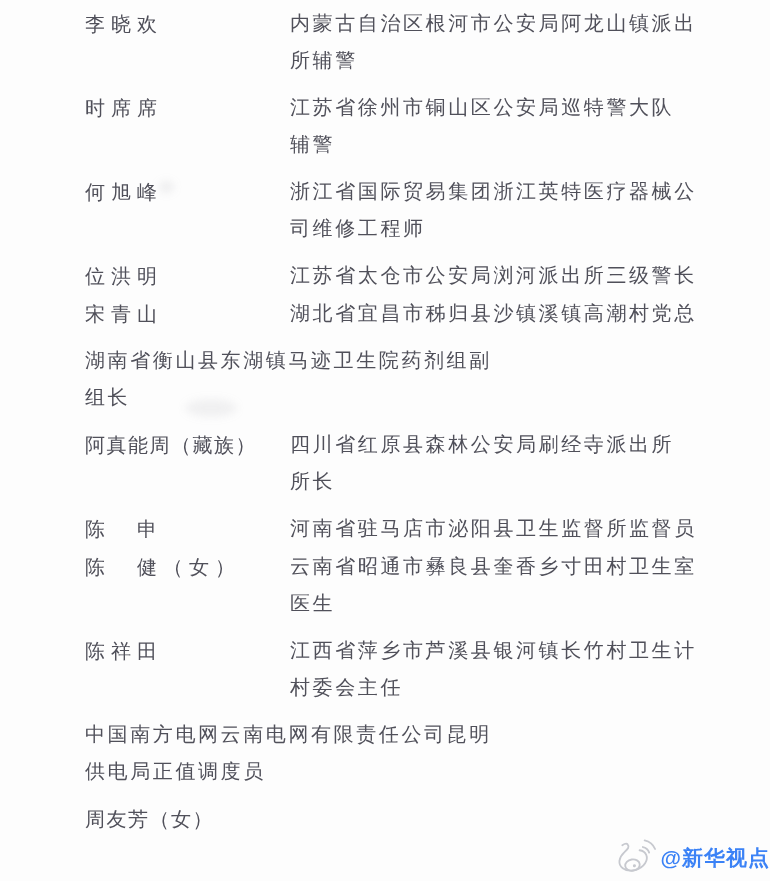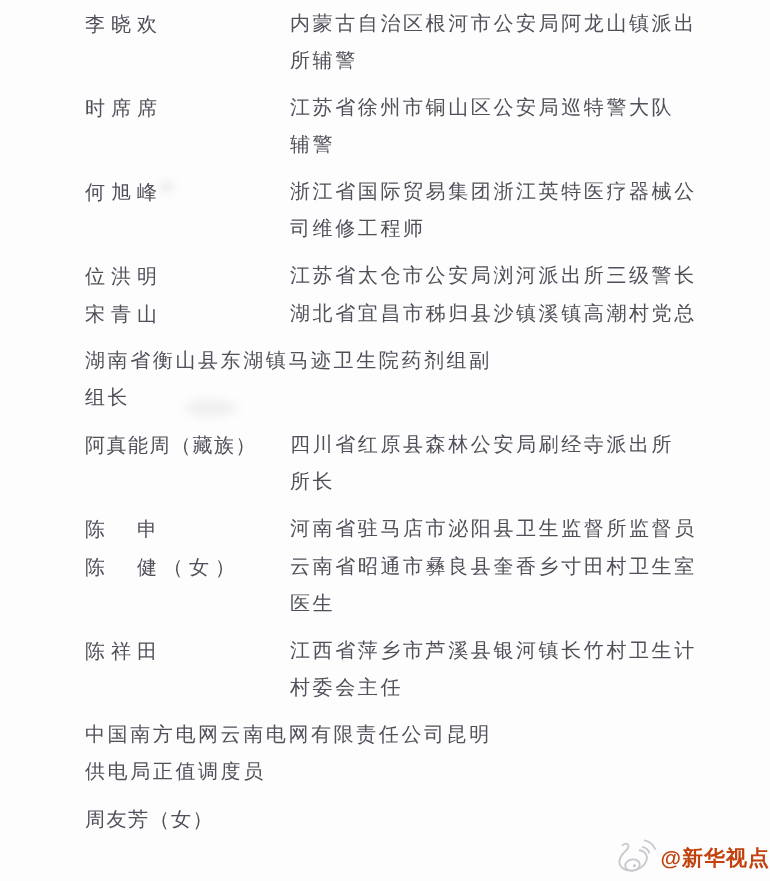--- a/index.html
+++ b/index.html
@@ -55,21 +55,21 @@
   .smudge-2 {
     left: 159px; top: 181px; width: 15px; height: 12px;
     background: rgba(125, 125, 135, 0.12);
   }
   
   .watermark {
     position: absolute;
     right: 0px; bottom: 2px;
     display: flex;
     align-items: center;
-    color: #c2410c;
+    color: #3b82f6;
     pointer-events: none;
   }
   .watermark .logo {
     width: 42px; height: 42px;
     margin-right: 3px;
     transform: rotate(-8deg);
   }
   .watermark .handle {
     font-size: 21px;
     font-weight: bold;

